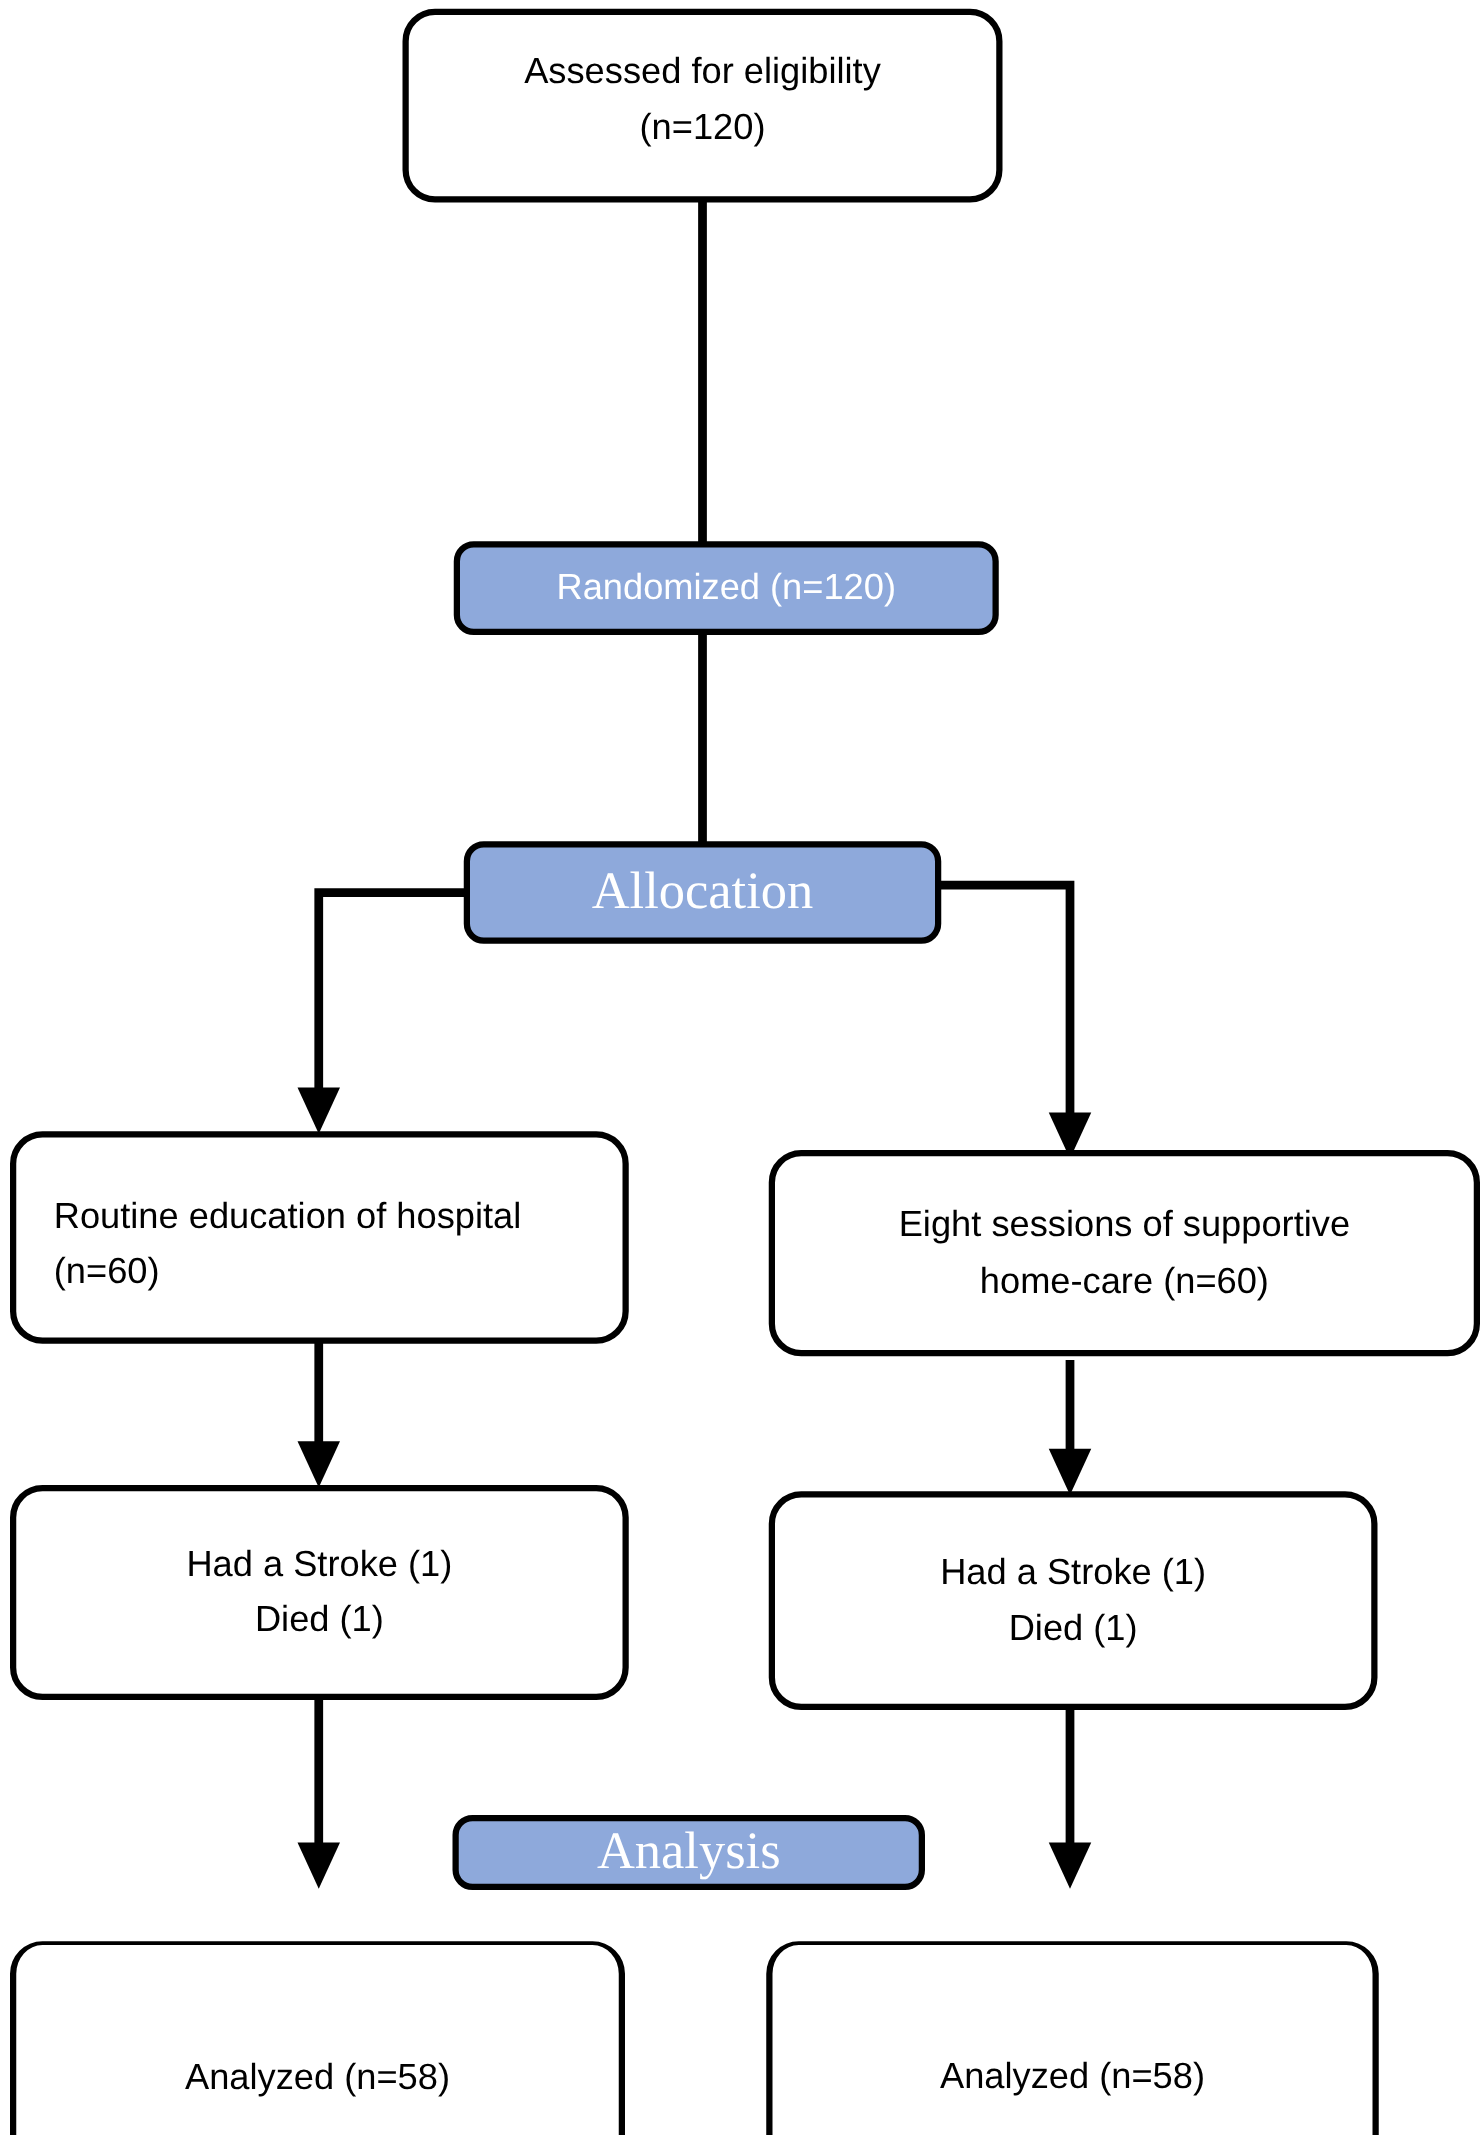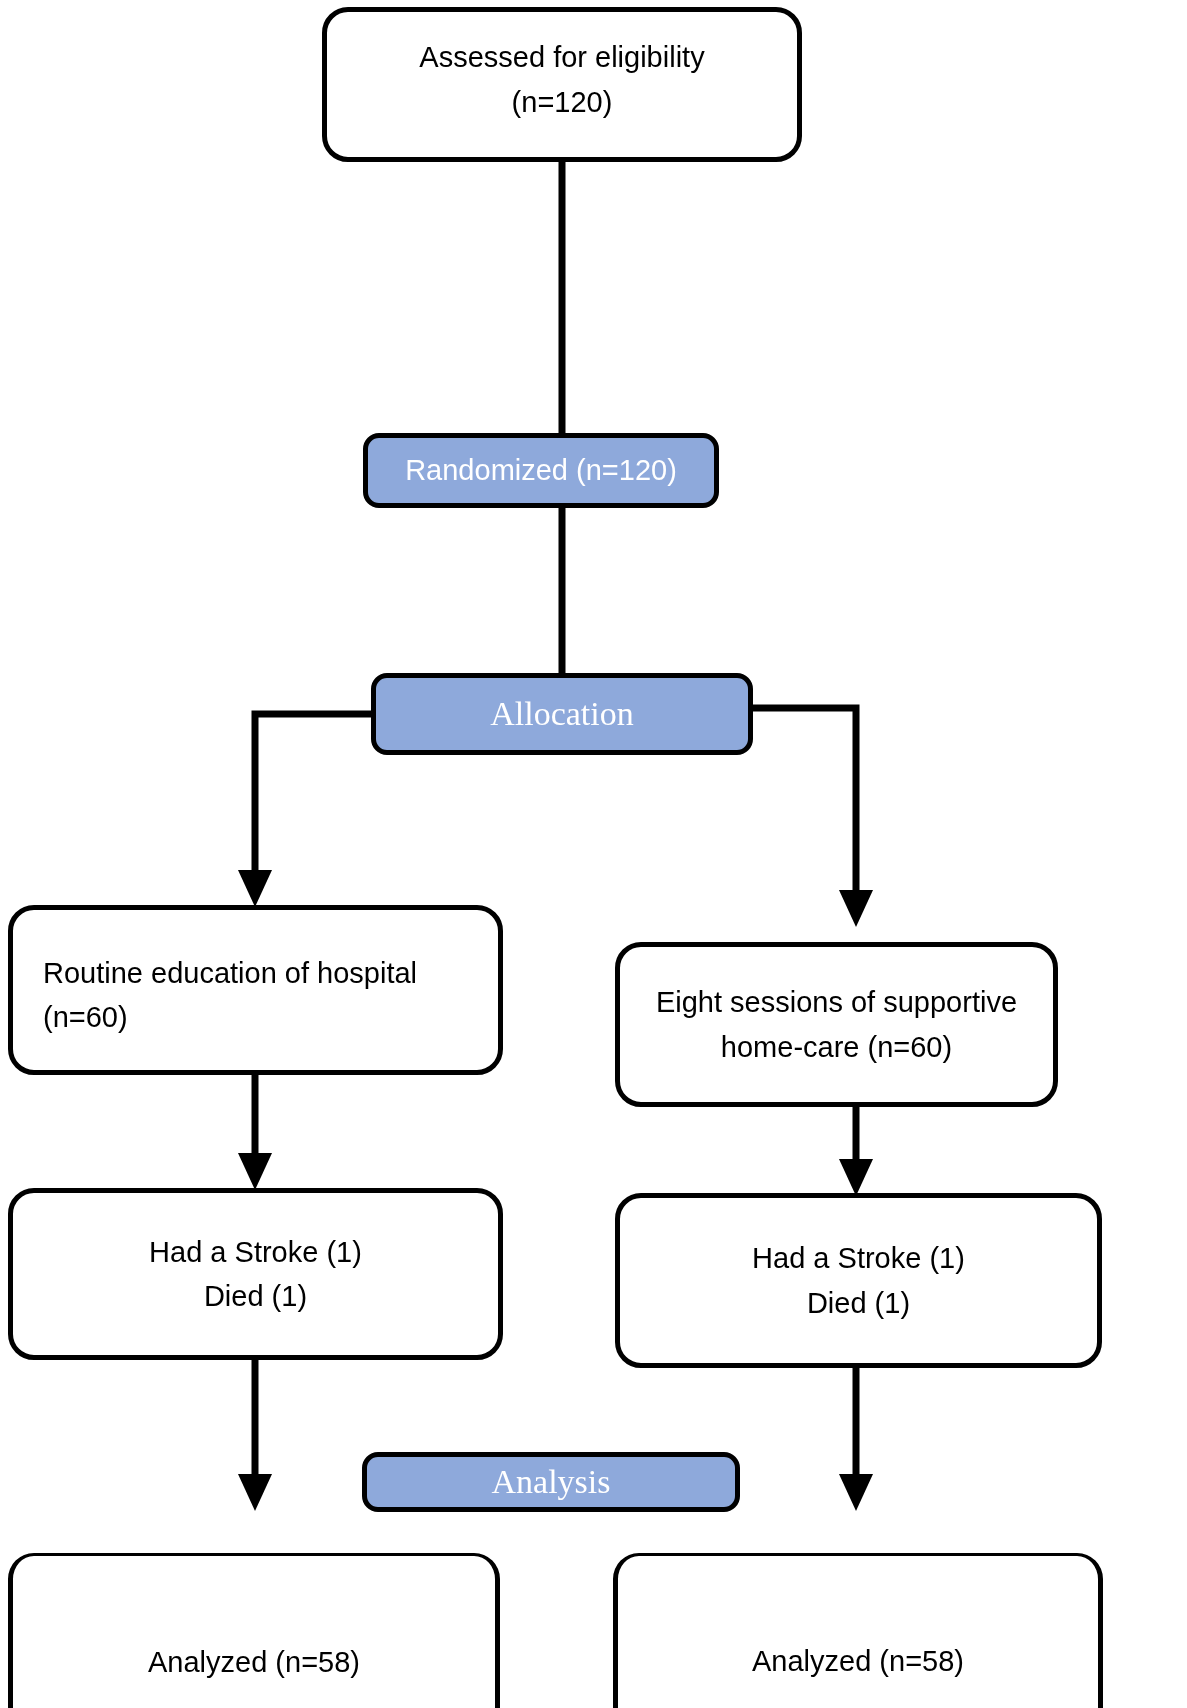--- a/index.html
+++ b/index.html
@@ -10,21 +10,21 @@
     background:#ffffff;border:5px solid #000;border-radius:26px;
     display:flex;flex-direction:column;align-items:center;justify-content:center;
     font-family:"Liberation Sans",sans-serif;font-size:29px;line-height:1.52;
     color:#000;
   }
   .box .line{display:block;}
   .blue{
     border-radius:16px;color:#fff;
     font-family:"Liberation Sans",sans-serif;
   }
-  .serif{font-family:"Liberation Serif",serif;font-size:34px;}
+  .serif{font-family:"Liberation Serif",serif;font-size:42px;}
   .left-align{align-items:flex-start;text-align:left;padding-left:30px;padding-right:20px;}
   .thin-top{border-top-width:3px;margin-top:44px;}
   .on-top{z-index:2;}
 </style>
 </head>
 <body>
 
 <div class="canvas">
 
   <svg class="connectors" width="1187" height="1708" viewBox="0 0 1187 1708">
@@ -67,34 +67,34 @@
       <polygon points="856,1511 839,1474 873,1474" fill="#000"></polygon>
     </g>
   </svg>
 
   <div class="box" style="left:322px;top:7px;width:480px;height:155px;padding-bottom:10px;">
     <span class="line">Assessed for eligibility</span>
     <span class="line">(n=120)</span>
   </div>
 
 
-  <div class="box blue" style="left: 363px; top: 433px; width: 356px; height: 75px; background: rgb(142, 169, 219); color: rgb(255, 255, 255);">
+  <div class="box blue" style="left: 363px; top: 433px; width: 436px; height: 75px; background: rgb(142, 169, 219); color: rgb(255, 255, 255);">
     <span class="line">Randomized (n=120)</span>
   </div>
 
   <div class="box blue serif" style="left: 371px; top: 673px; width: 382px; height: 82px; background: rgb(142, 169, 219); color: rgb(255, 255, 255);">
     <span class="line">Allocation</span>
   </div>
 
   <div class="box left-align" style="left:8px;top:905px;width:495px;height:170px;padding-top:10px;">
     <span class="line">Routine education of hospital</span>
     <span class="line">(n=60)</span>
   </div>
 
-  <div class="box" style="left:615px;top:942px;width:443px;height:165px;">
+  <div class="box" style="left:615px;top:920px;width:569px;height:165px;">
     <span class="line">Eight sessions of supportive</span>
     <span class="line">home-care (n=60)</span>
   </div>
 
   <div class="box" style="left:8px;top:1188px;width:495px;height:172px;">
     <span class="line">Had a Stroke (1)</span>
     <span class="line">Died (1)</span>
   </div>
 
   <div class="box" style="left:615px;top:1193px;width:487px;height:175px;">

